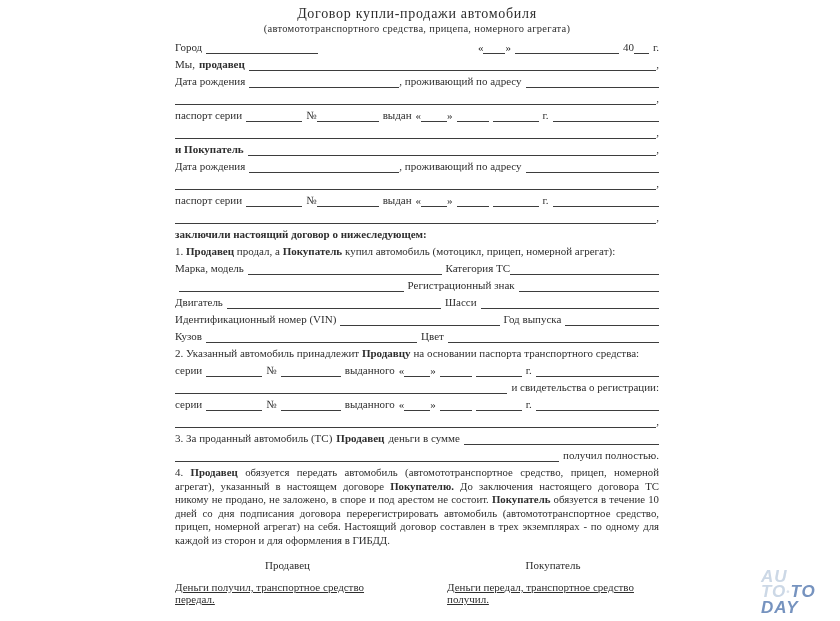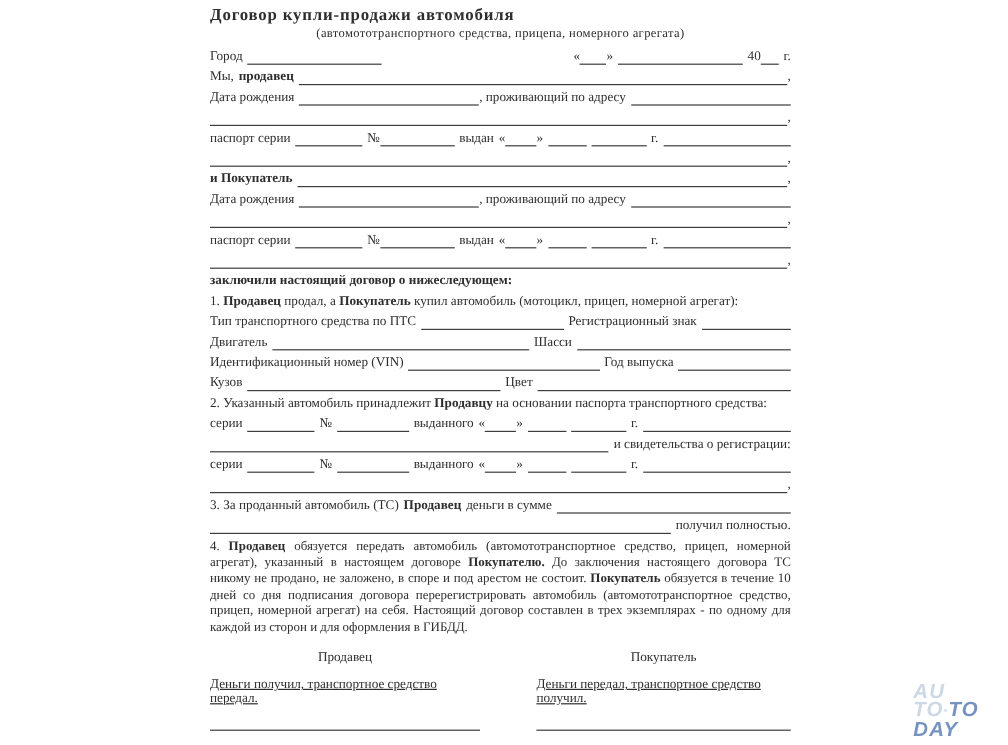--- a/index.html
+++ b/index.html
@@ -1,21 +1,21 @@
 <!DOCTYPE html>
 <html><head>
 <meta charset="utf-8">
 <style>
   html,body { margin:0; padding:0; }
   body {
     width:840px; height:621px; background:#ffffff; overflow:hidden; position:relative;
     font-family:"Liberation Serif", serif; color:#2e2e2e;
   }
   .sheet { position:absolute; left:175px; top:6px; width:484px; }
-  .title { font-size:14px; font-weight:bold; letter-spacing:.7px; line-height:16px; }
+  .title { text-align:center; font-size:14px; font-weight:normal; letter-spacing:.7px; line-height:16px; }
   .subtitle { text-align:center; font-size:10.5px; letter-spacing:.3px; line-height:13px; margin-bottom:6px; }
   .row { display:flex; align-items:center; height:13px; margin-bottom:4px; font-size:11px; line-height:13px; white-space:pre; }
   .txt { flex:0 0 auto; }
   .bl { border-bottom:1px solid #3d3d3d; height:11px; flex:0 0 auto; display:block; }
   .fill { flex:1 1 auto; }
   .f12 { flex:1.2 1 auto; } .f16 { flex:1.6 1 auto; } .f17 { flex:1.7 1 auto; } .f13 { flex:1.3 1 auto; }
   .spacer { flex:1 1 auto; }
   .sp { margin-left:4px; }
   .trow { font-size:11px; line-height:13px; margin:0 0 4px 0; }
   .para { font-size:10.8px; line-height:13.5px; text-align:justify; margin:2px 0 0 0; }
@@ -118,21 +118,25 @@
 
   <p class="trow">
     <span>1.</span>
     <b>Продавец</b>
     <span>продал, а</span>
     <b>Покупатель</b>
     <span>купил автомобиль (мотоцикл, прицеп, номерной агрегат):</span>
   </p>
 
   <div class="row">
-    <span class="txt">Тип транспортного средства по ПТС</span>
+    <span class="txt">Марка, модель</span>
+    <span class="bl f13 sp"></span>
+    <span class="txt sp">Категория ТС</span><span class="bl fill"></span>
+  </div>
+  <div class="row">
     <span class="bl f16 sp"></span>
     <span class="txt sp">Регистрационный знак</span>
     <span class="bl fill sp"></span>
   </div>
   <div class="row">
     <span class="txt">Двигатель</span>
     <span class="bl f12 sp"></span>
     <span class="txt sp">Шасси</span>
     <span class="bl fill sp"></span>
   </div>

